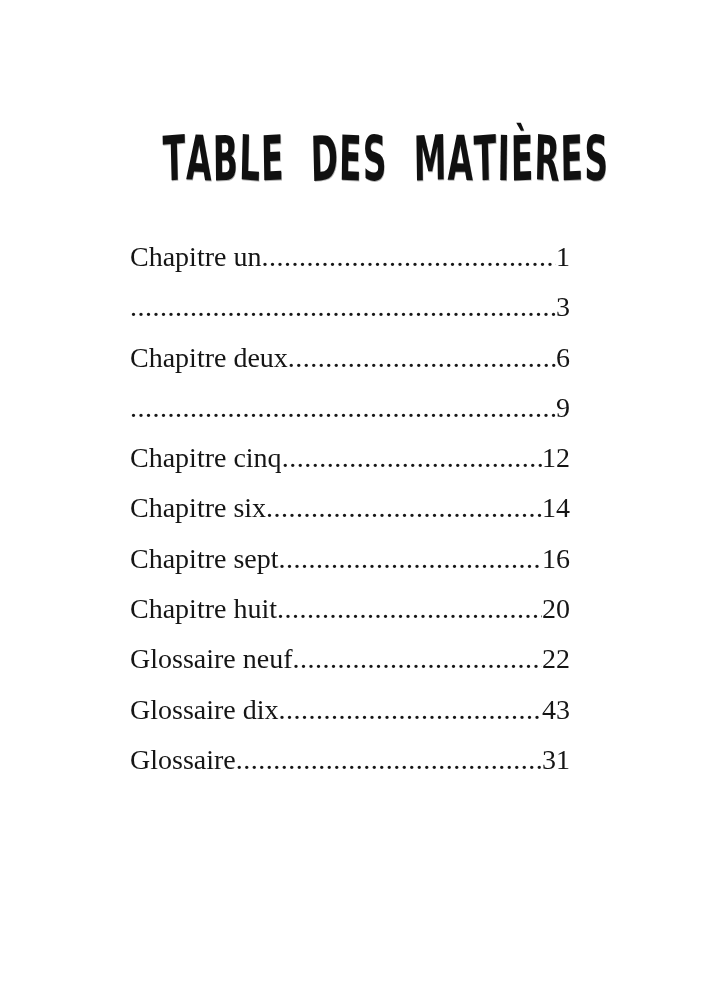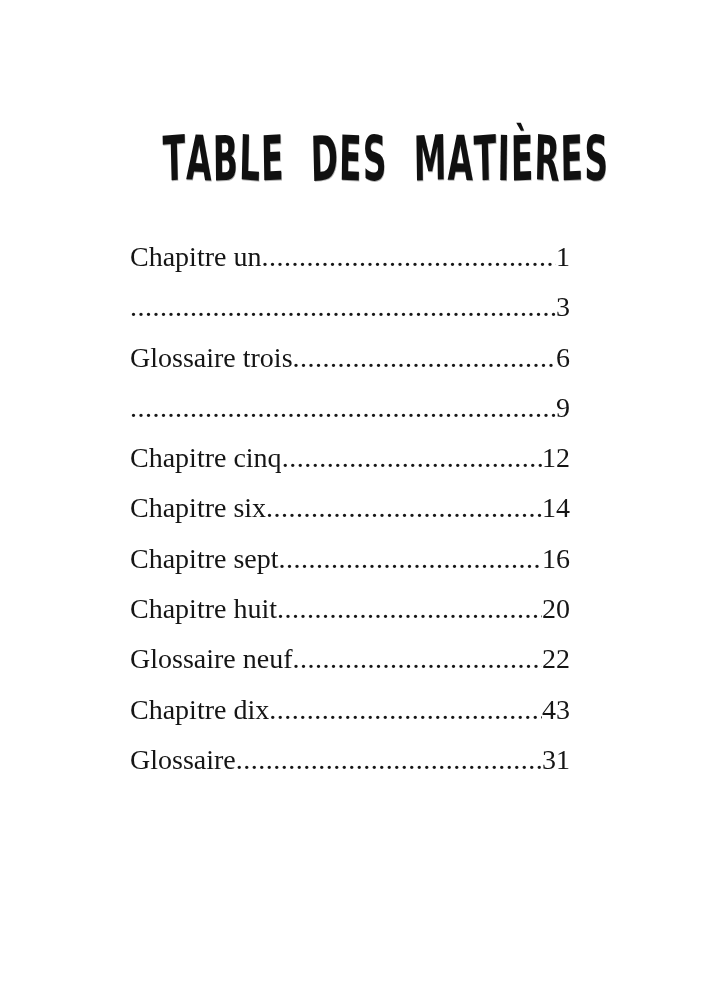--- a/index.html
+++ b/index.html
@@ -64,21 +64,21 @@
       <span class="leader">.........................................................................................</span>
       <span class="pagenum">1</span>
     </div>
 
     <div class="toc-row">
       <span class="leader">.........................................................................................</span>
       <span class="pagenum">3</span>
     </div>
 
     <div class="toc-row">
-      <span class="label">Glossaire trois</span>
+      <span class="label">Chapitre deux</span>
       <span class="leader">.........................................................................................</span>
       <span class="pagenum">6</span>
     </div>
 
     <div class="toc-row">
       <span class="leader">.........................................................................................</span>
       <span class="pagenum">9</span>
     </div>
 
     <div class="toc-row">
@@ -105,21 +105,21 @@
       <span class="pagenum">20</span>
     </div>
 
     <div class="toc-row">
       <span class="label">Glossaire neuf</span>
       <span class="leader">.........................................................................................</span>
       <span class="pagenum">22</span>
     </div>
 
     <div class="toc-row">
-      <span class="label">Chapitre dix</span>
+      <span class="label">Glossaire dix</span>
       <span class="leader">.........................................................................................</span>
       <span class="pagenum">43</span>
     </div>
 
     <div class="toc-row">
       <span class="label">Glossaire</span>
       <span class="leader">.........................................................................................</span>
       <span class="pagenum">31</span>
     </div>
 

